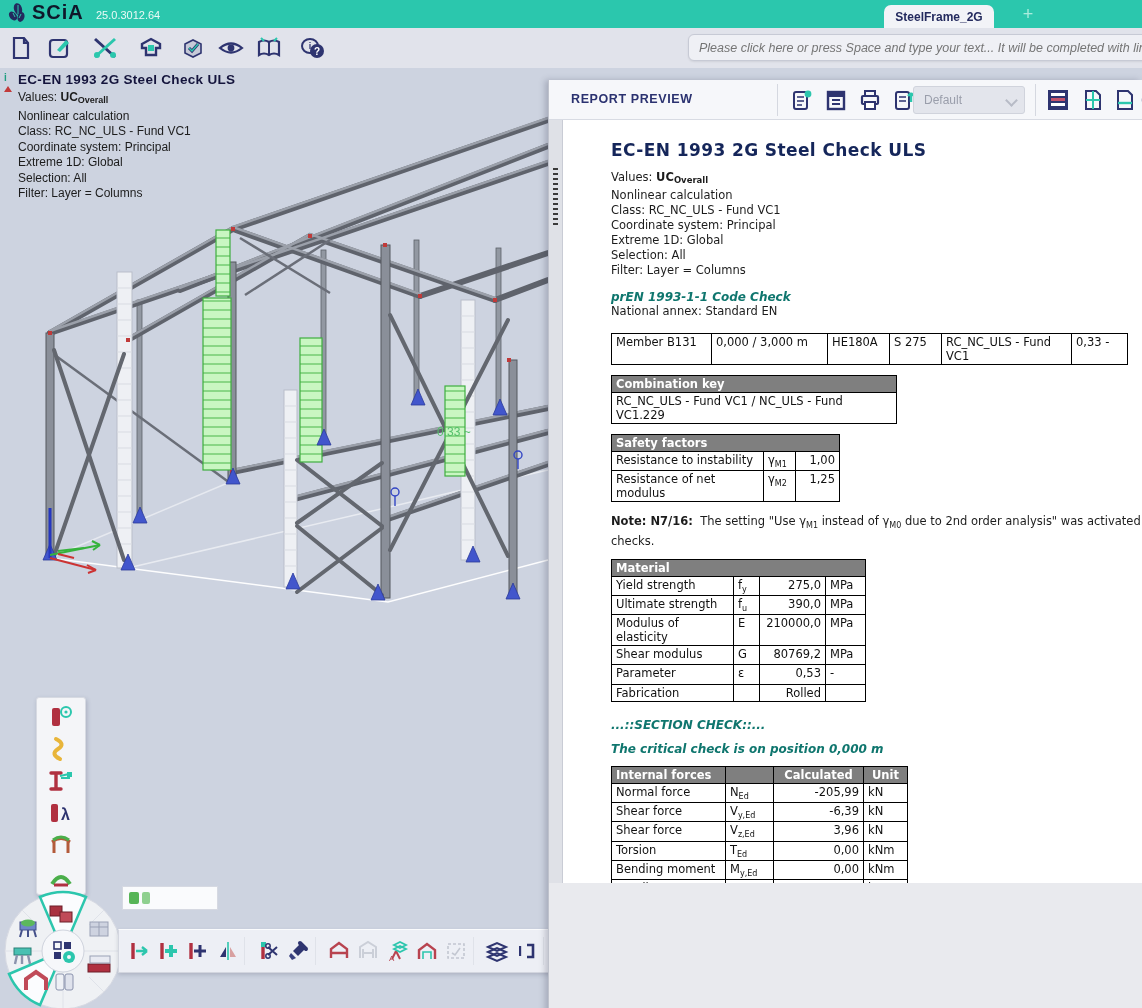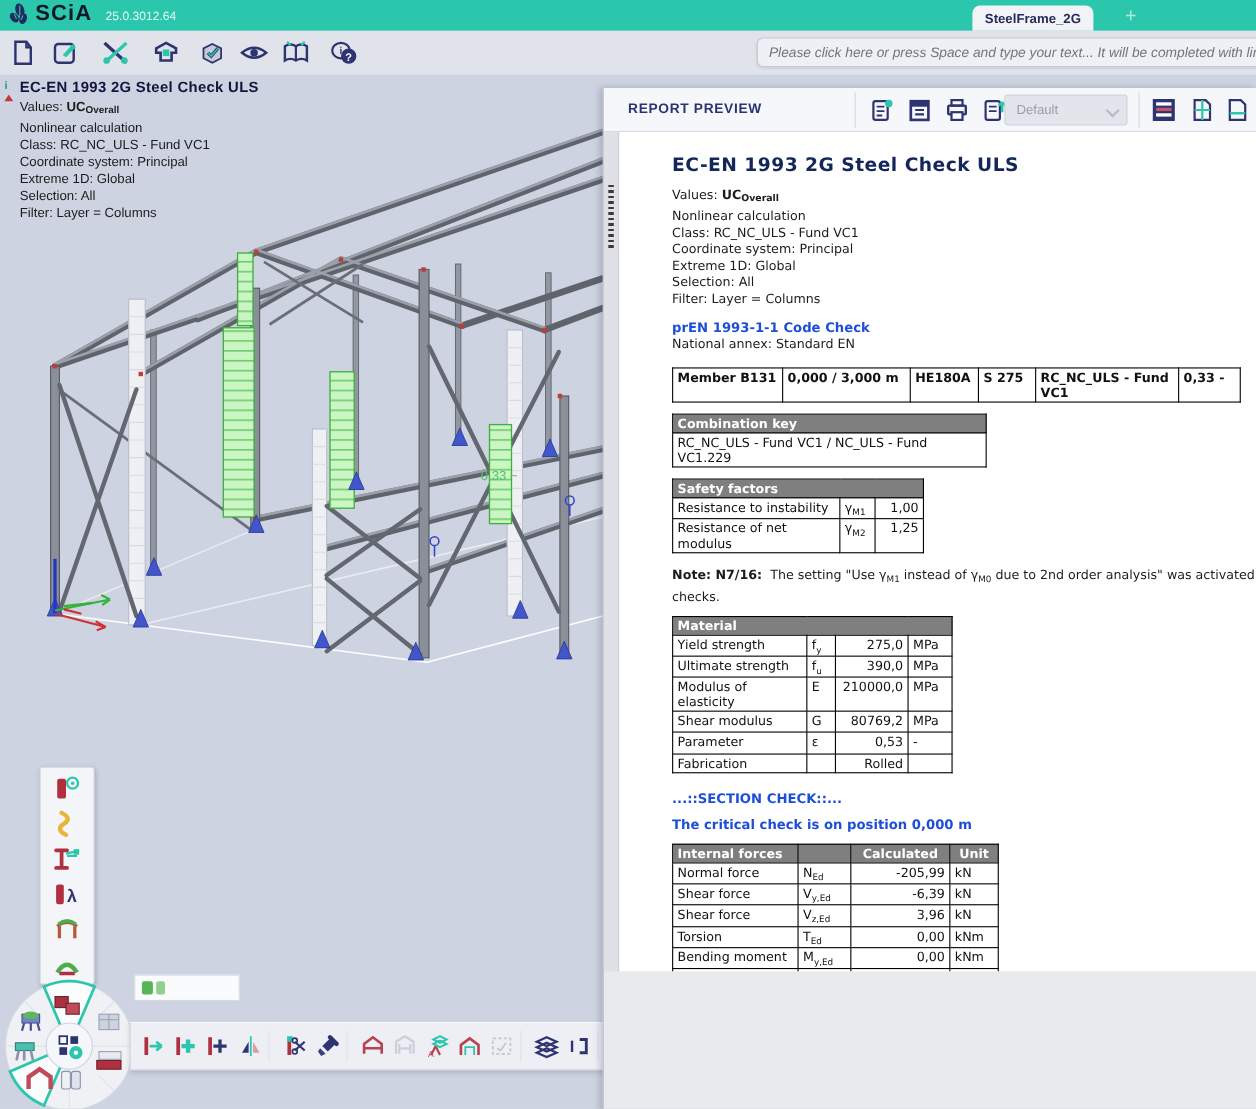--- a/index.html
+++ b/index.html
@@ -72,29 +72,29 @@
   .rp-body { position:absolute; top:40px; left:0; width:594px; height:763px; }
   .rp-strip { position:absolute; top:0; left:0; width:14px; height:763px; background:#dfe1e7; border-right:1px solid #c9ccd5; }
   .strip-mark { position:absolute; top:48px; left:4px; width:5px; height:60px;
                 background:repeating-linear-gradient(#3a3a3a 0 2px, transparent 2px 5px); }
   .rp-page { position:absolute; top:0; left:14px; width:580px; height:763px; background:#fff; overflow:hidden;
              padding:20px 0 0 48px; font-family:"DejaVu Sans",sans-serif; color:#1c1c1c; }
 
   .doc-title { font-size:17px; font-weight:bold; color:#15265a; letter-spacing:.4px; margin-bottom:10px; }
   .doc-line { font-size:11.5px; line-height:15px; }
   .doc-sub { font-size:8.5px; font-weight:bold; vertical-align:-2px; }
-  .h2 { font-size:12px; font-weight:bold; color:#1d4ed8; margin-top:12px; }
+  .h2 { font-size:12px; font-weight:bold; color:#0f766e; margin-top:12px;font-style:italic; }
 
   table.tbl { border-collapse:collapse; font-family:"DejaVu Sans",sans-serif; font-size:11.5px; color:#111; margin-top:10px; }
   table.tbl td, table.tbl th { border:1px solid #000; padding:1px 4px; vertical-align:top; }
   .ghead { background:#7f7f7f; color:#fff; font-weight:bold; text-align:left;margin-top:24px; }
   .ghead-c { background:#7f7f7f; color:#fff; font-weight:bold; text-align:center; }
   td.num { text-align:right; }
   sub { font-size:8px; }
-  .bold-row td { font-weight:bold; }
+  .bold-row td { font-weight:normal; }
 </style>
 </head>
 <body>
 
 <div class="topbar">
   <svg width="24" height="24" style="position:absolute;left:6px;top:2px">
     <g fill="#232a5e">
       <ellipse cx="12" cy="7" rx="4" ry="6" transform="rotate(-18 12 7)"></ellipse>
       <ellipse cx="7" cy="14" rx="3.4" ry="5" transform="rotate(-40 7 14)"></ellipse>
       <ellipse cx="15" cy="15" rx="3.4" ry="5" transform="rotate(18 15 15)"></ellipse>

